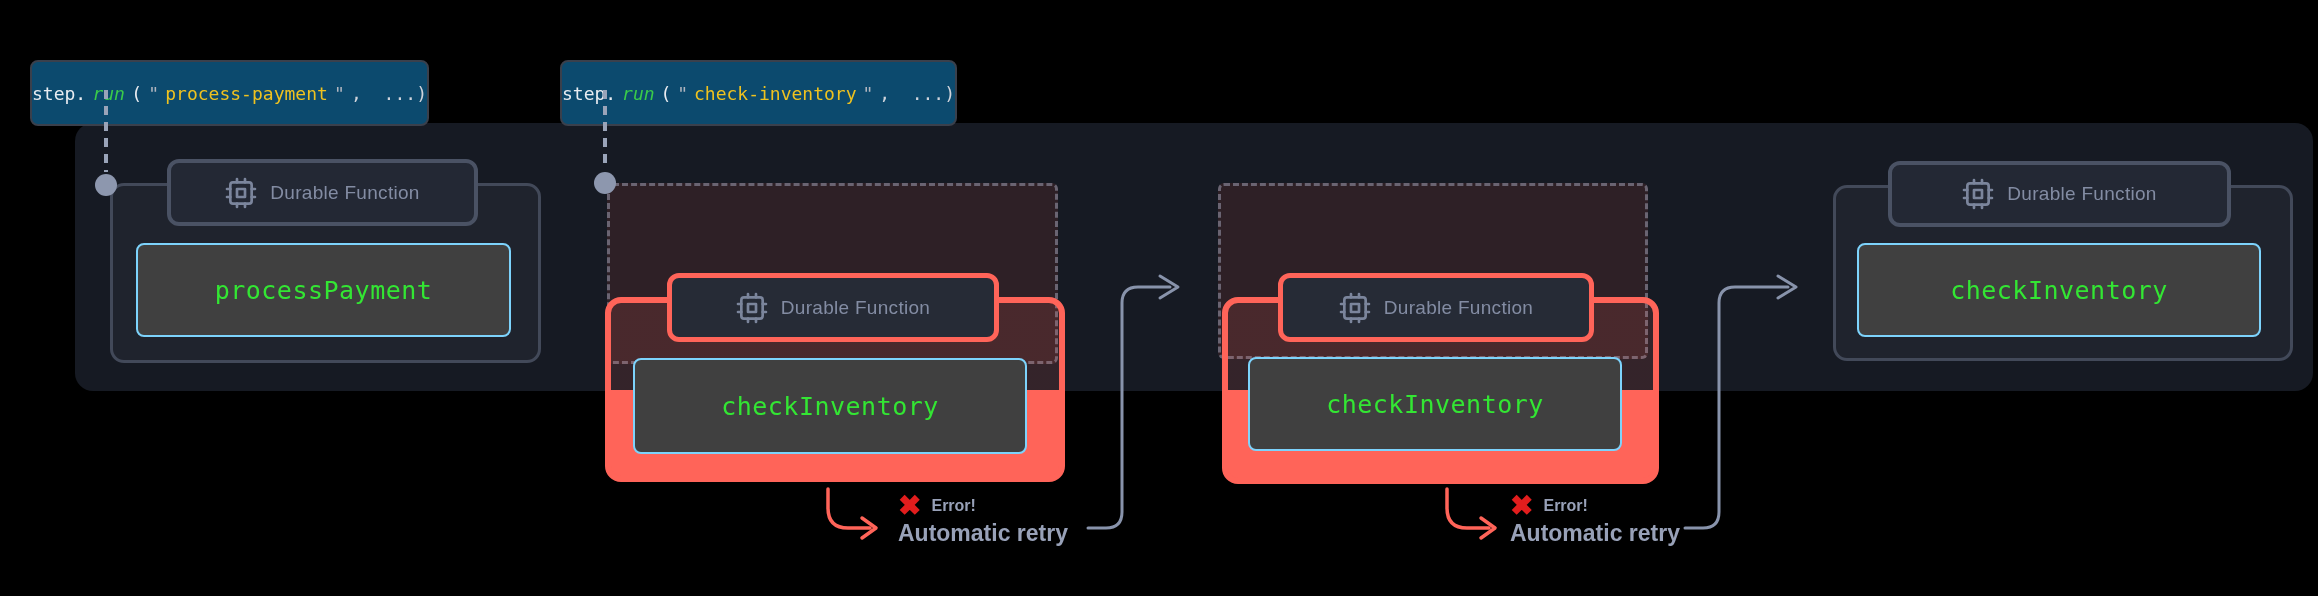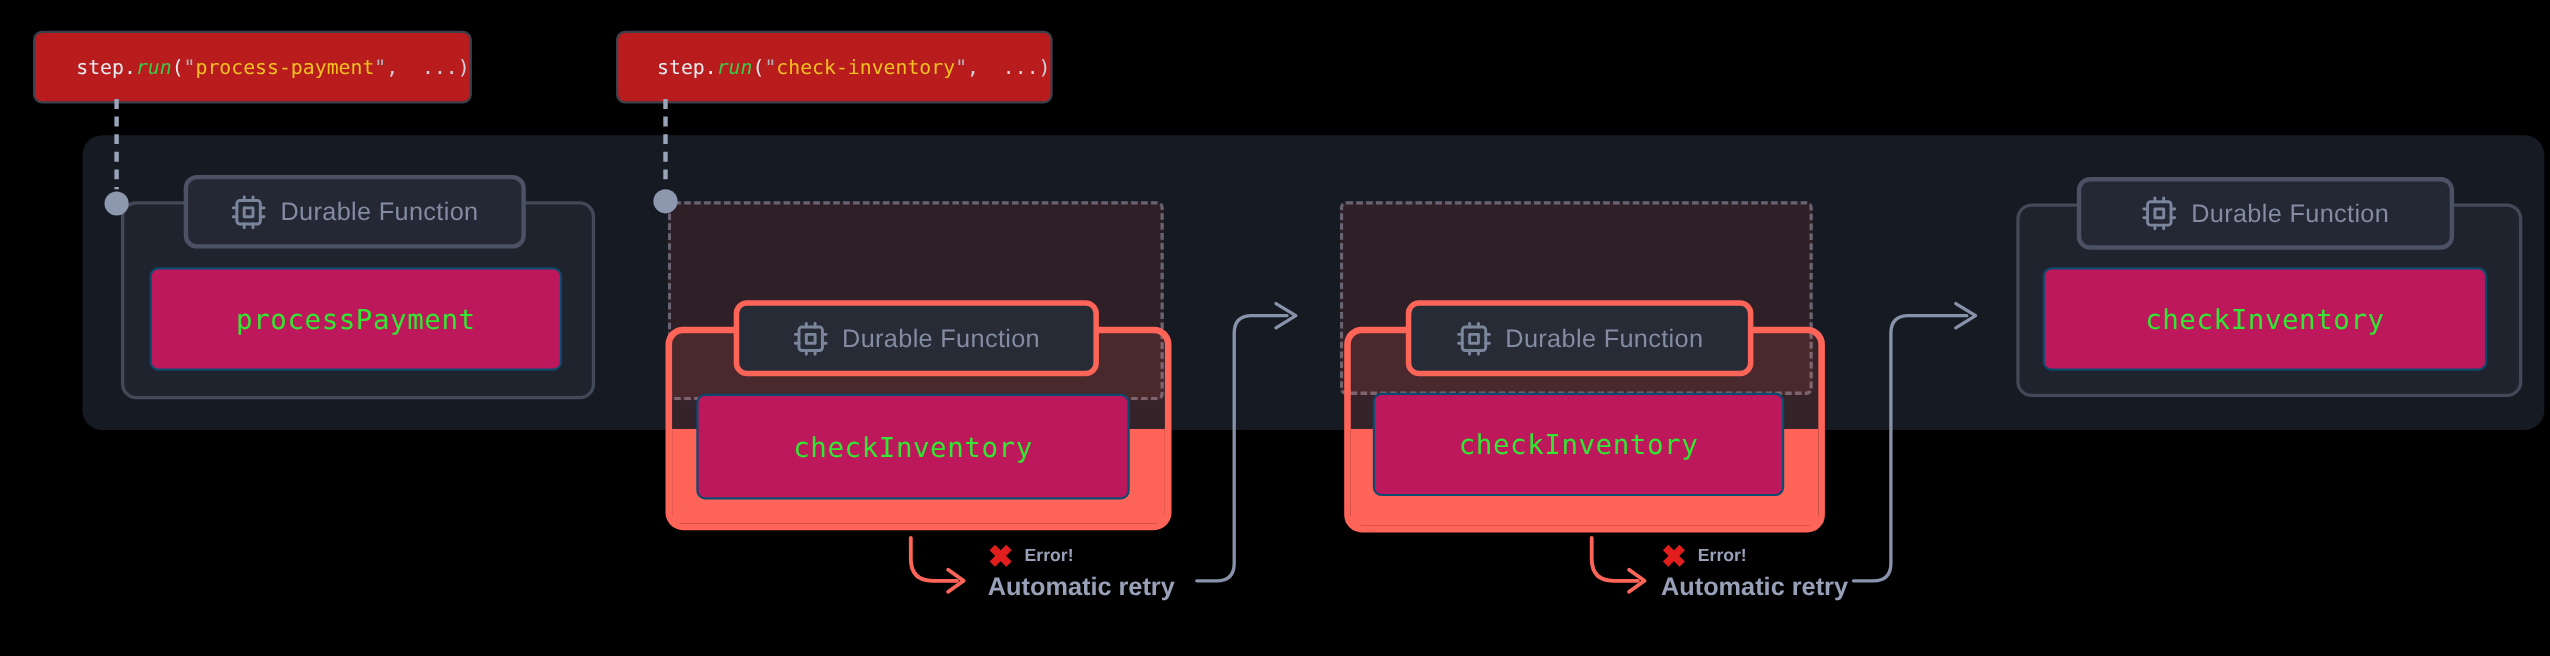--- a/index.html
+++ b/index.html
@@ -15,41 +15,41 @@
   .dashed-box.d3{left:1218px;top:183px;width:424px;height:170px;}
   
   .fn-box{position:absolute;border-radius:14px;z-index:3;}
   .fn-box.grey{background:#1F232D;border:3px solid #424959;}
   .fn-box.red{border:6px solid #FF6459;background:linear-gradient(180deg,rgba(255,100,89,0.13) 0 87px,#FF6459 87px);}
   .fn-box.g1{left:110px;top:183px;width:425px;height:174px;}
   .fn-box.r2{left:605px;top:297px;width:448px;height:173px;border-radius:16px;}
   .fn-box.r3{left:1222px;top:297px;width:425px;height:175px;border-radius:16px;}
   .fn-box.g4{left:1833px;top:185px;width:454px;height:170px;}
   
-  .code-box{position:absolute;background:#be185d;border:2px solid #0c4a6e;border-radius:8px;z-index:4;
+  .code-box{position:absolute;background:#404040;border:2px solid #7dd3fc;border-radius:8px;z-index:4;
     display:flex;align-items:center;justify-content:center;}
   .code-box.b1{left:136px;top:243px;width:371px;height:90px;}
   .code-box.b2{left:633px;top:358px;width:390px;height:92px;}
   .code-box.b3{left:1248px;top:357px;width:370px;height:90px;}
   .code-box.b4{left:1857px;top:243px;width:400px;height:90px;}
   .fn-name{font-family:"DejaVu Sans Mono",monospace;font-size:25px;color:#33E633;letter-spacing:.5px;}
   
   .tab{position:absolute;z-index:5;border-radius:12px;display:flex;align-items:center;justify-content:center;gap:13px;}
   .tab.grey{background:#232834;border:4px solid #4A5264;}
   .tab.red{background:#262B36;border:5px solid #FF6459;}
   .tab.t1{left:167px;top:159px;width:303px;height:59px;}
   .tab.t2{left:667px;top:273px;width:322px;height:59px;}
   .tab.t3{left:1278px;top:273px;width:306px;height:59px;}
   .tab.t4{left:1888px;top:161px;width:335px;height:58px;}
-  .tab-label{font-size:23px;font-weight:500;color:#838CA3;letter-spacing:.3px;white-space:nowrap;}
+  .tab-label{font-size:19px;font-weight:500;color:#838CA3;letter-spacing:.3px;white-space:nowrap;}
   .chip{display:flex;align-items:center;}
   
-  .code-label{position:absolute;z-index:6;height:62px;background:#b91c1c;border:2px solid #3A404C;border-radius:8px;
-    display:flex;align-items:center;justify-content:flex-end;white-space:pre;
-    font-family:"DejaVu Sans Mono",monospace;font-size:18px;font-weight:500;}
+  .code-label{position:absolute;z-index:6;height:62px;background:#0c4a6e;border:2px solid #3A404C;border-radius:8px;
+    display:flex;align-items:center;justify-content:space-between;white-space:pre;
+    font-family:"DejaVu Sans Mono",monospace;font-size:18px;font-weight:500;margin-top:32px;}
   .code-label.l1{left:30px;top:28px;width:395px;}
   .code-label.l2{left:560px;top:28px;width:393px;}
   .tok-plain{color:#E9ECF1;}
   .tok-method{color:#3ACB4A;font-style:italic;}
   .tok-quote{color:#B0B5BF;}
   .tok-string{color:#EFC21F;}
   .tok-rest{color:#D0D4DC;}
   
   .error-note{position:absolute;z-index:6;}
   .error-row{display:flex;align-items:center;gap:10px;}

